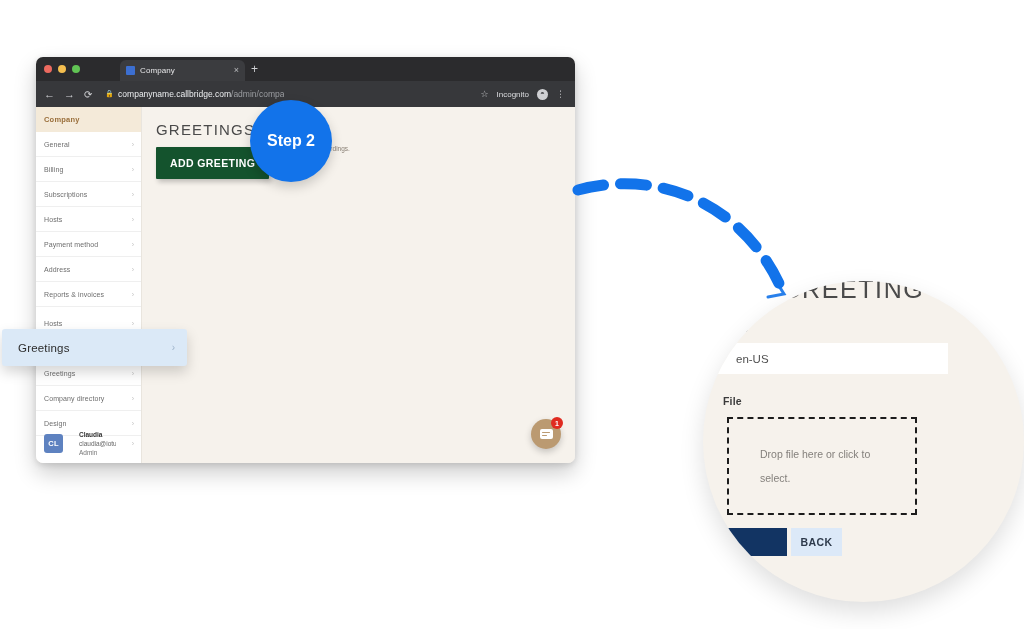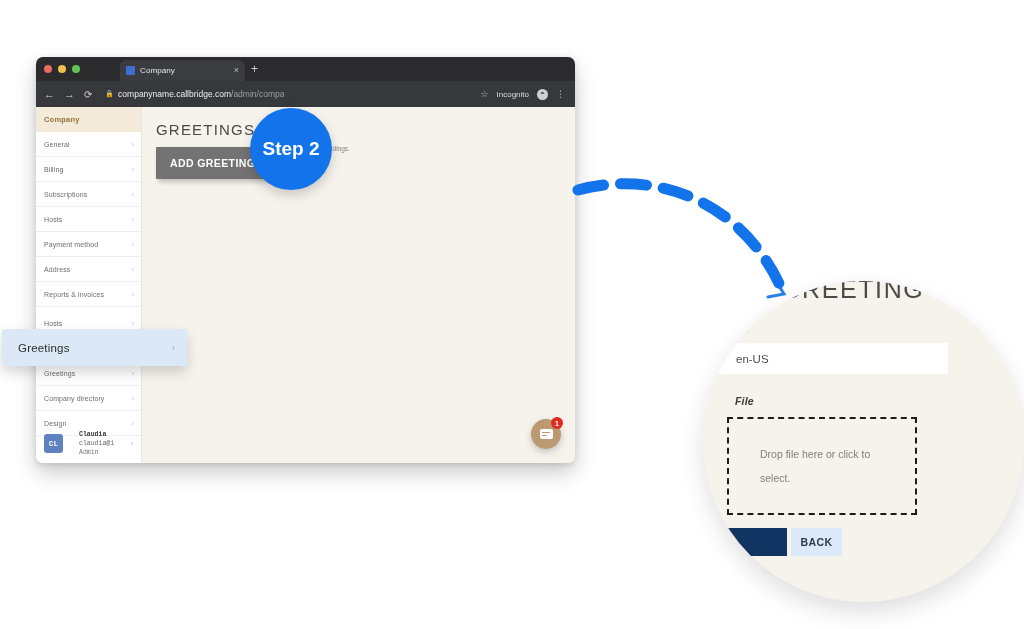--- a/index.html
+++ b/index.html
@@ -81,39 +81,39 @@
   .side-item{
     height:25px;display:flex;align-items:center;justify-content:space-between;
     padding:0 7px 0 8px;box-sizing:border-box;border-bottom:1px solid #efefef;
   }
   .side-item.gap{margin-top:4px;}
   .side-item .lbl{font-size:7px;color:#6d6d6d;letter-spacing:.1px;}
   .side-item .chev{font-size:7px;color:#c2c2c2;}
 
   .user-row{
     position:absolute;left:0;bottom:6px;width:105px;box-sizing:border-box;
-    display:flex;align-items:center;gap:16px;padding:0 7px 0 8px;font-family:Liberation Mono, monospace;
+    display:flex;align-items:center;gap:16px;padding:0 7px 0 8px;
   }
   .ua{
     width:19px;height:19px;border-radius:3px;background:#5e82c0;
     display:flex;align-items:center;justify-content:center;flex:0 0 auto;
   }
   .ua span{color:#fff;font-size:7.5px;font-weight:bold;letter-spacing:.3px;}
   .uinfo{flex:1 1 auto;min-width:0;}
   .uname{font-size:6.5px;font-weight:bold;color:#333;line-height:9px;}
   .umail{font-size:6.5px;color:#666;line-height:9px;white-space:nowrap;overflow:hidden;}
   .urole{font-size:6.5px;color:#777;line-height:9px;}
   .uchev{font-size:7px;color:#c2c2c2;flex:0 0 auto;}
 
   
   .main{flex:1 1 auto;background:#f6f2ec;position:relative;padding:14px 0 0 14px;box-sizing:border-box;}
   .page-title{font-size:15px;color:#4a4a4a;letter-spacing:1.2px;font-weight:300;}
   .add-btn{
     margin-top:9px;display:inline-flex;align-items:center;justify-content:center;
-    background:#737373;color:#ffffff;font-size:10.5px;font-weight:bold;letter-spacing:.4px;
+    background:#14532d;color:#ffffff;font-size:10.5px;font-weight:bold;letter-spacing:.4px;
     padding:10px 14px;border-radius:1px;
     box-shadow:2px 3px 5px rgba(0,0,0,.22);
   }
   .subtext{
     position:absolute;left:162px;top:38px;font-size:6.5px;color:#8a8076;white-space:nowrap;
   }
   .chat-fab{
     position:absolute;right:14px;bottom:14px;width:30px;height:30px;border-radius:50%;
     background:#bb9a71;display:flex;align-items:center;justify-content:center;
     box-shadow:0 3px 7px rgba(0,0,0,.20);
@@ -142,39 +142,39 @@
   .greet-callout .chev{font-size:10px;color:#9fb4cb;}
 
   
   .step{
     position:absolute;border-radius:50%;background:#1273ea;
     display:flex;align-items:center;justify-content:center;
     color:#ffffff;font-weight:bold;
     box-shadow:0 5px 12px rgba(0,0,0,.18);
   }
   #step1{left:139px;top:271px;width:78px;height:78px;font-size:15.5px;}
-  #step2{left:250px;top:108px;width:82px;height:82px;font-size:19px;}
+  #step2{left:250px;top:100px;width:82px;height:82px;font-size:16px;}
   #step3{left:932px;top:285px;width:84px;height:84px;font-size:16px;}
 
   
   .lens{
     position:absolute;left:703px;top:281px;width:321px;height:321px;
     border-radius:50%;overflow:hidden;background:#f6f2ec;
     box-shadow:0 10px 24px rgba(0,0,0,.13);
   }
   .lens-inner{position:absolute;left:0;top:0;width:321px;height:321px;}
   .lens-title{
     position:absolute;left:78px;top:-6px;font-size:25px;color:#4a4a4a;
     letter-spacing:1.6px;font-weight:300;white-space:nowrap;
   }
   .lens-label{
     position:absolute;font-size:10.5px;font-weight:bold;color:#3b3b3b;letter-spacing:.2px;
   }
   #lensLocale{left:30px;top:41px;}
-  #lensFile{left:32px;top:114px;font-style:italic;}
+  #lensFile{left:20px;top:114px;}
   .lens-input{
     position:absolute;left:0px;top:62px;width:245px;height:31px;background:#ffffff;
     display:flex;align-items:center;padding-left:33px;box-sizing:border-box;
   }
   .lens-input span{font-size:11.5px;color:#4f4f4f;}
   .dropzone{
     position:absolute;left:24px;top:136px;width:190px;height:98px;
     border:2px dashed #1c1c1c;box-sizing:border-box;
     display:flex;align-items:center;justify-content:center;
   }

